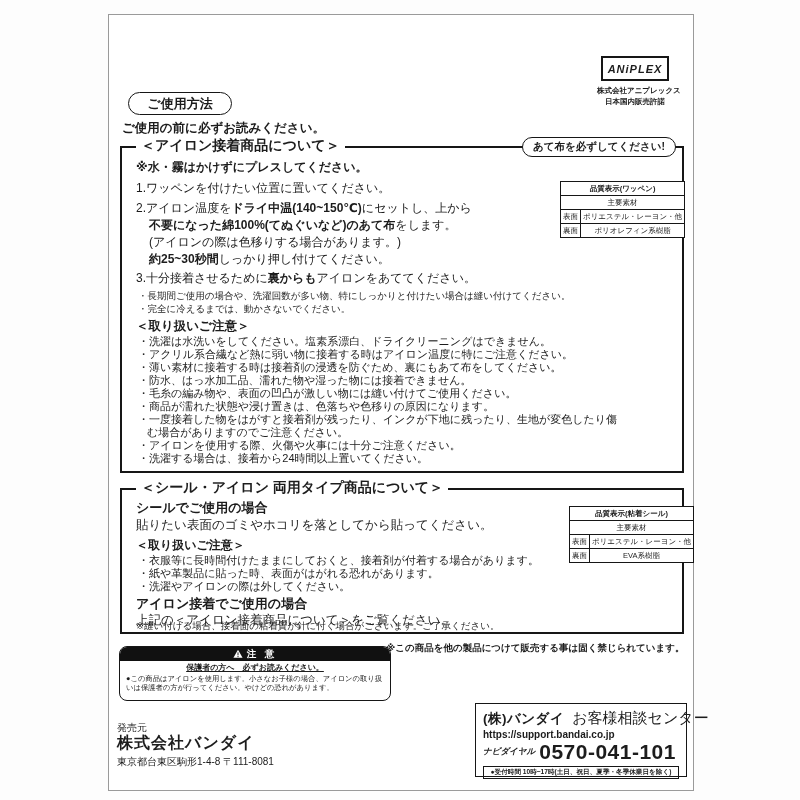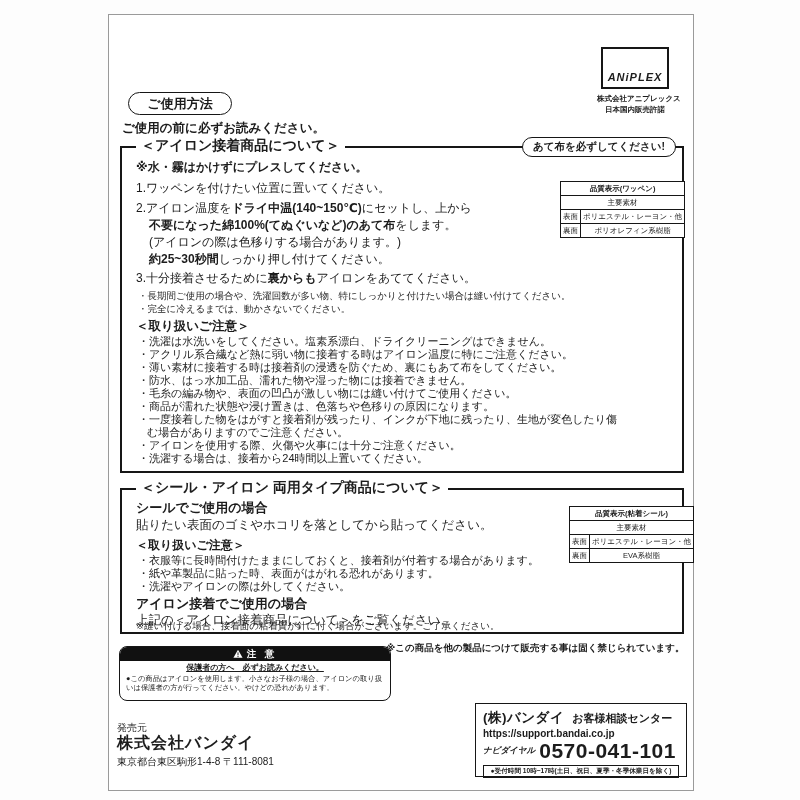--- a/index.html
+++ b/index.html
@@ -12,21 +12,21 @@
   }
   .abs{position:absolute;}
   .sheet{
     left:108px;top:14px;width:584px;height:775px;
     background:#ffffff;border:1px solid #9a9a9a;
   }
   .b{font-weight:bold;}
   
   .aniplex{left:488px;top:28px;width:76px;text-align:center;}
   .aniplex-box{
-    border:2px solid #161616;padding:22px 2px 4px 2px;margin:4px 4px 4px 4px;
+    border:2px solid #161616;padding:5px 2px 4px 2px;margin:13px 4px 4px 4px;
     font-weight:bold;font-style:italic;font-size:11px;letter-spacing:1px;
   }
   .aniplex-small{font-size:7.5px;font-weight:bold;line-height:1.5;white-space:nowrap;}
   
   .usage-pill{
     left:19px;top:77px;width:102px;height:21px;
     border:1.5px solid #161616;border-radius:12px;
     font-weight:bold;font-size:13px;text-align:center;line-height:21px;
     background:#fff;
   }
@@ -80,21 +80,21 @@
   .pub-label{left:8px;top:706px;font-size:10px;}
   .pub-name{left:8px;top:718px;font-size:16px;font-weight:bold;letter-spacing:1px;}
   .pub-addr{left:8px;top:740px;font-size:10px;}
   
   .support{
     left:366px;top:688px;width:212px;height:74px;
     border:1.5px solid #161616;background:#fff;padding:5px 7px;box-sizing:border-box;
   }
   .sup-row1{display:flex;align-items:baseline;gap:8px;}
   .sup-company{font-size:13.5px;font-weight:bold;letter-spacing:0.5px;white-space:nowrap;}
-  .sup-center{font-size:11px;font-weight:bold;white-space:nowrap;}
+  .sup-center{font-size:15px;font-weight:normal;white-space:nowrap;}
   .sup-url{font-size:10px;font-weight:bold;margin-top:1px;}
   .sup-row3{display:flex;align-items:center;gap:4px;margin-top:0px;}
   .sup-dial{font-size:8.5px;font-weight:bold;font-style:italic;white-space:nowrap;}
   .sup-phone{font-size:21px;font-weight:bold;white-space:nowrap;letter-spacing:0.5px;}
   .sup-hours{
     border:1px solid #161616;font-size:6.6px;font-weight:bold;
     text-align:center;padding:1px 2px;margin-top:2px;white-space:nowrap;
   }
 </style>
 </head>

